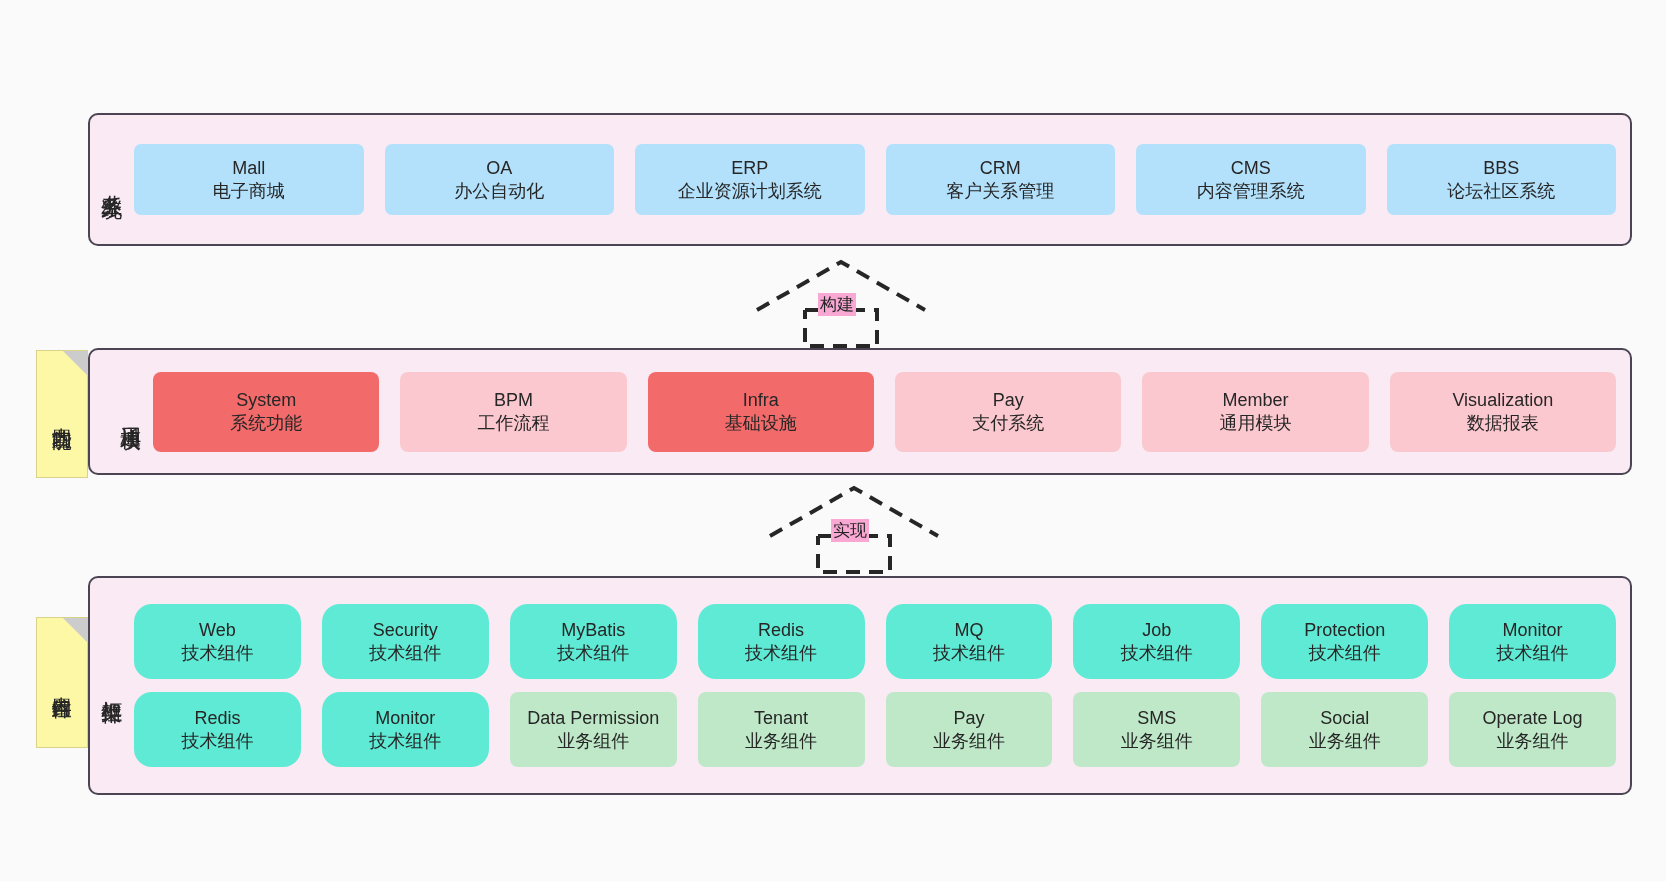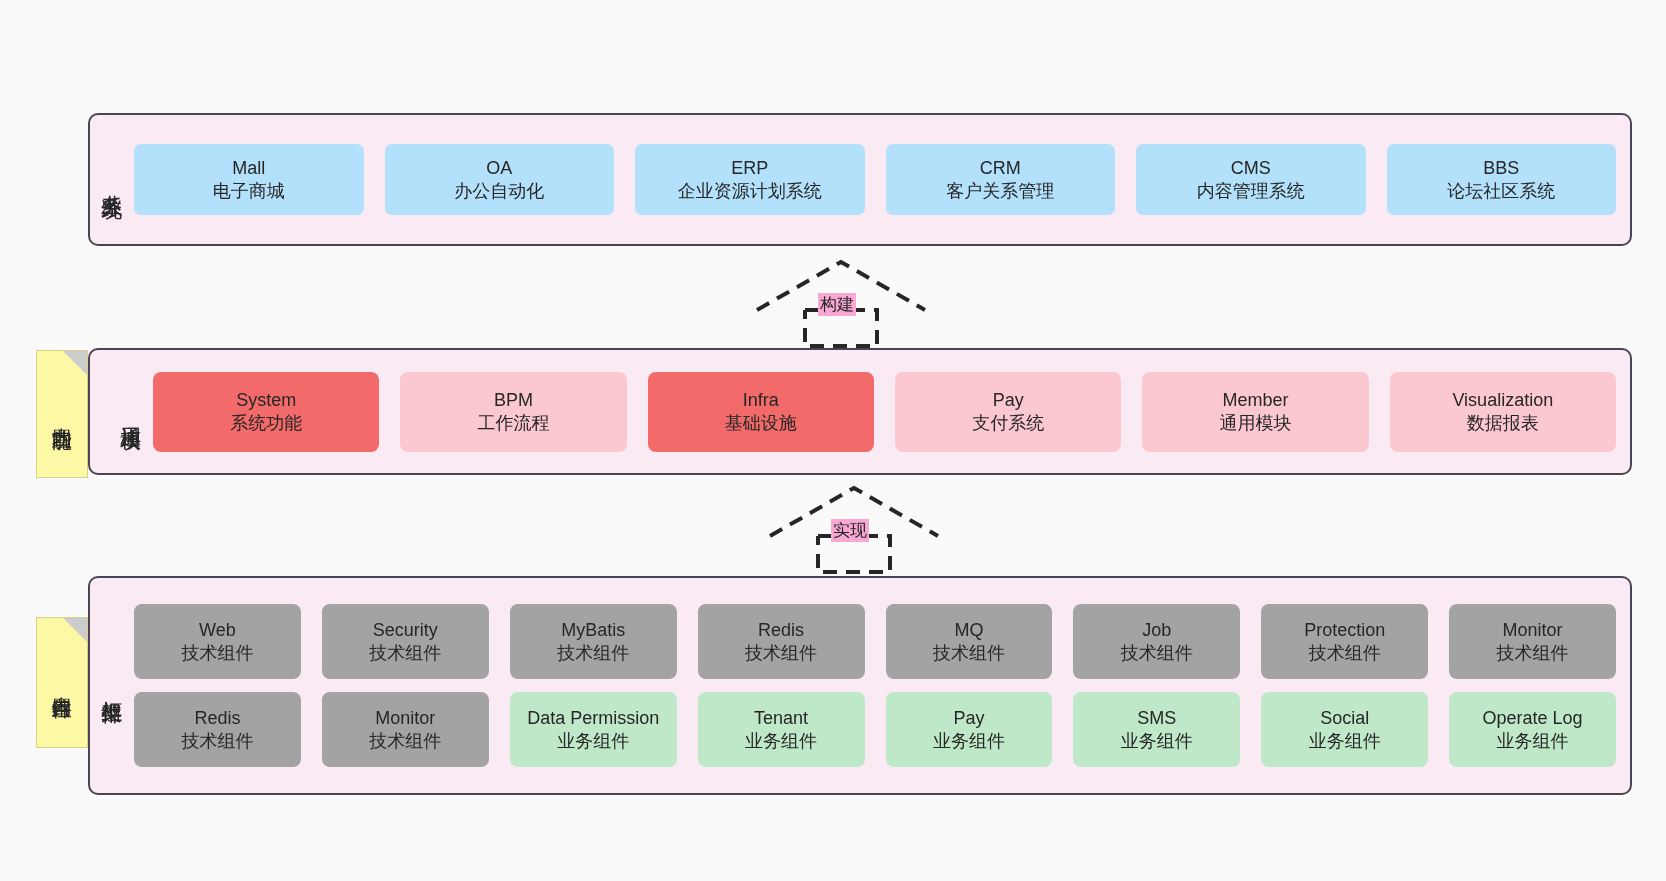--- a/index.html
+++ b/index.html
@@ -75,21 +75,21 @@
     font-size: 18px;
     color: #262626;
     padding: 4px 2px;
   }
   .card .ttl { display: block; }
   .card .sub { display: block; }
 
   .c-blue       { background: #b3e0fb; border-radius: 7px; }
   .c-red        { background: #f26a6a; }
   .c-pink       { background: #fcc8cf; }
-  .c-green      { background: #a3a3a3; }
+  .c-green      { background: #5eead4; border-radius: 18px; }
   .c-lightgreen { background: #bfe8c8; }
 
   
   #layer-business { left: 88px;  top: 113px; width: 1544px; height: 133px; }
   #layer-modules  { left: 88px;  top: 348px; width: 1544px; height: 127px; padding-left: 19px; }
   #layer-frame    { left: 88px;  top: 576px; width: 1544px; height: 219px; }
 
   #layer-business .card { height: 71px; }
   #layer-modules  .card { height: 80px; }
   #layer-frame    .card { height: 75px; }

